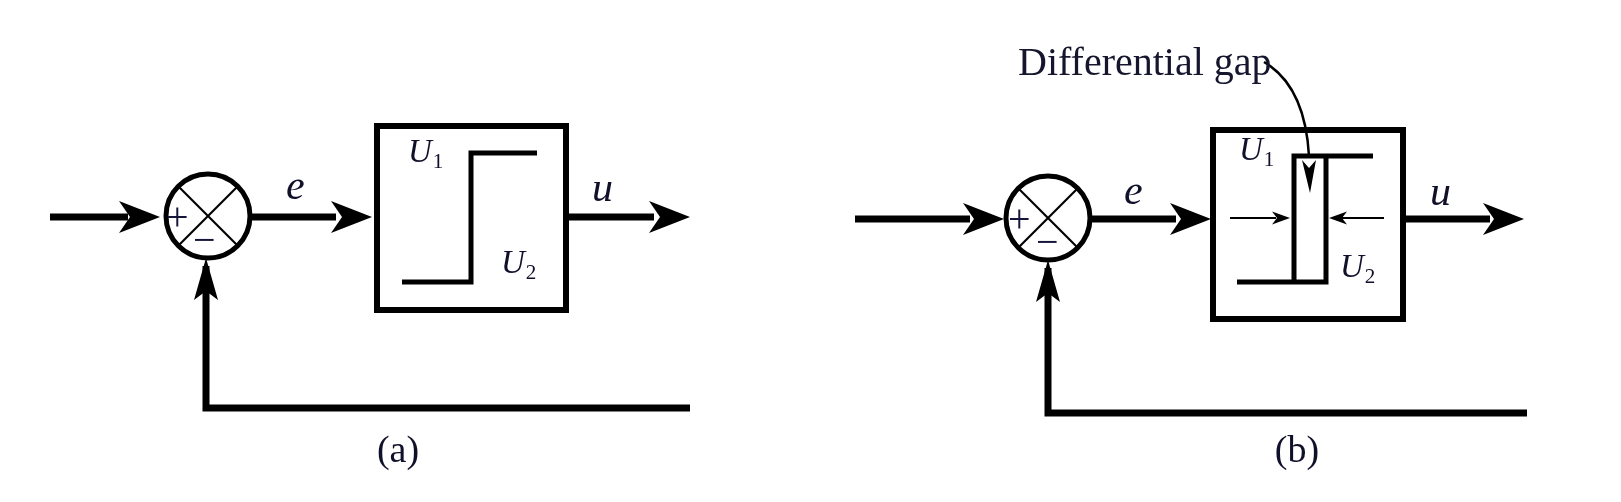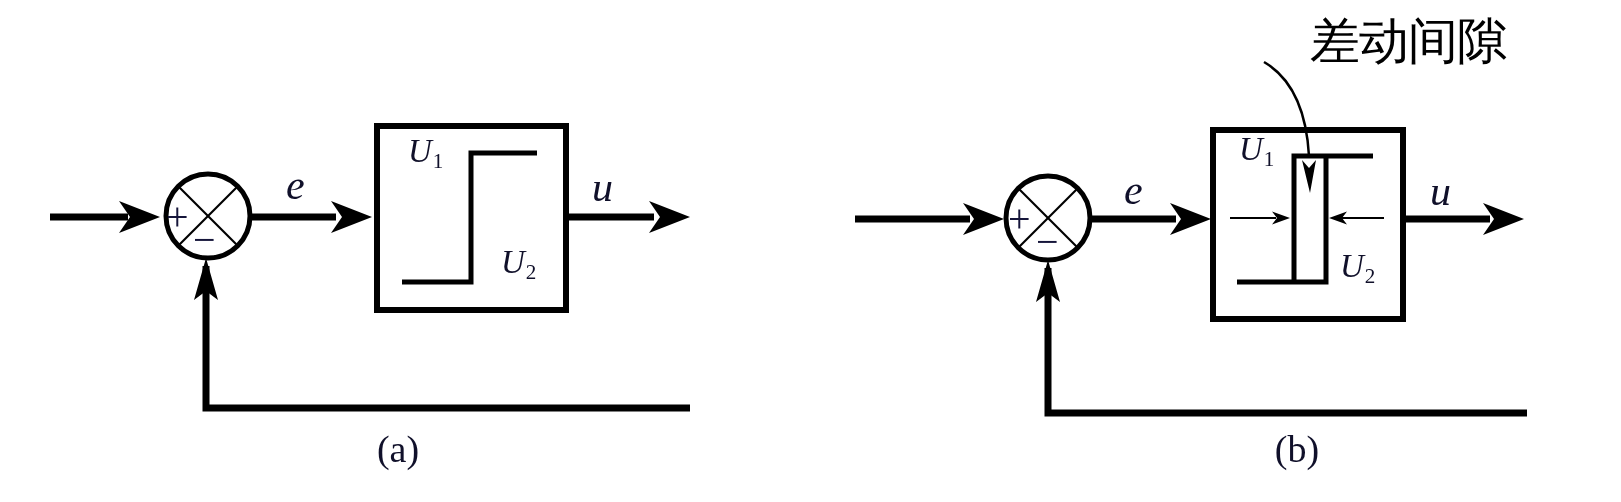--- a/index.html
+++ b/index.html
@@ -105,15 +105,15 @@
   <span class="lbl caption" style="left:358px; top:430px;">(a)</span>
 
   <span class="lbl sign" style="left:1008px; top:199px;">+</span>
   <span class="lbl sign" style="left:1036px; top:222px;">−</span>
   <span class="lbl math" style="left:1124px; top:169px;">e</span>
   <span class="lbl ulabel" style="left:1239px; top:133px;"><span>U</span><sub>1</sub></span>
   <span class="lbl ulabel" style="left:1340px; top:250px;"><span>U</span><sub>2</sub></span>
   <span class="lbl math" style="left:1430px; top:170px;">u</span>
   <span class="lbl caption" style="left:1257px; top:430px;">(b)</span>
 
-  <span class="lbl anno-zh" style="left:1310px; top:16px;">差动间隙</span>
+  <span class="lbl anno-en" style="left:1018px; top:42px;">Differential gap</span>
 
 </div>
 
 </body></html>

